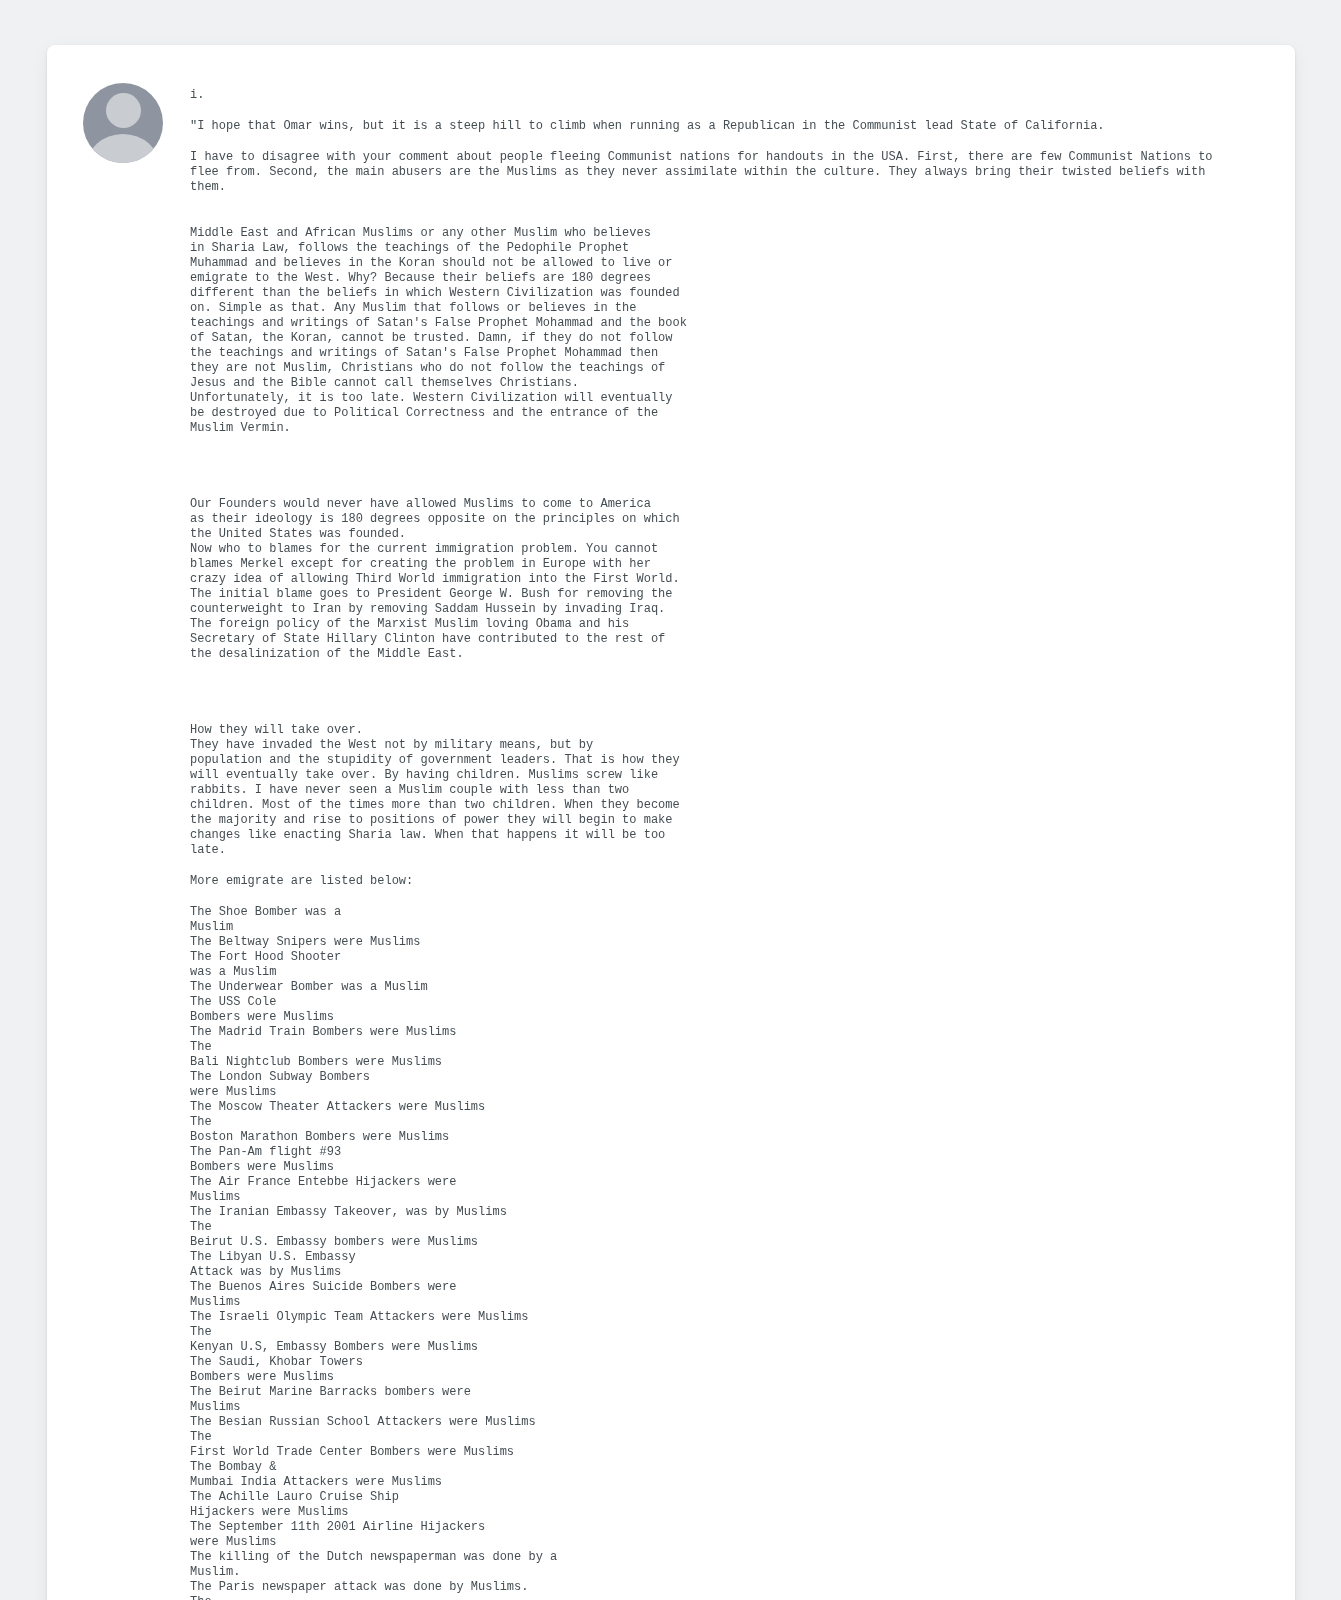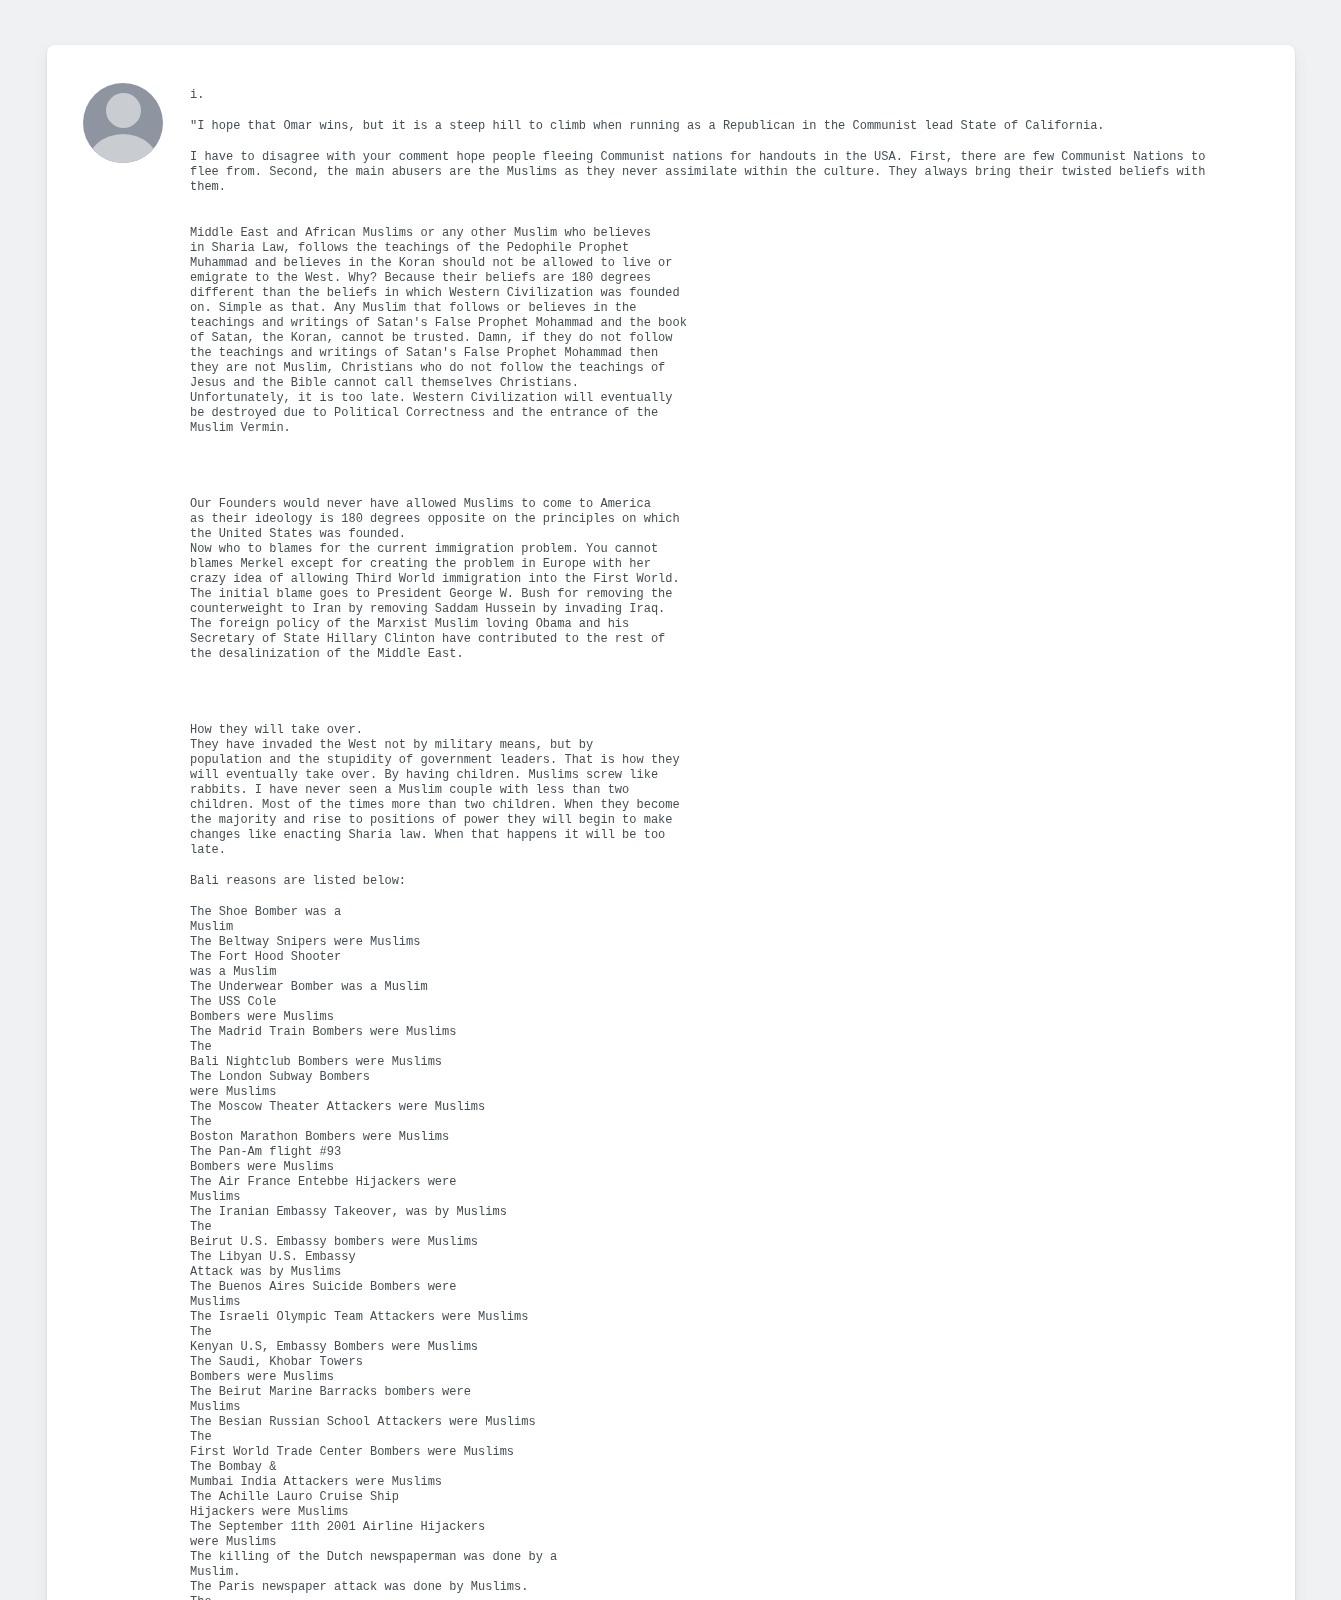--- a/index.html
+++ b/index.html
@@ -80,21 +80,21 @@
   <div class="card">
 
     <div class="avatar">
       <div class="avatar-head"></div>
       <div class="avatar-shoulders"></div>
     </div>
 
     <div class="content">
       <p class="marker">i.</p>
       <p class="para">"I hope that Omar wins, but it is a steep hill to climb when running as a Republican in the Communist lead State of California.</p>
-      <p class="para">I have to disagree with your comment hope people fleeing Communist nations for handouts in the USA. First, there are few Communist Nations to flee from. Second, the main abusers are the Muslims as they never assimilate within the culture. They always bring their twisted beliefs with them.</p>
+      <p class="para">I have to disagree with your comment about people fleeing Communist nations for handouts in the USA. First, there are few Communist Nations to flee from. Second, the main abusers are the Muslims as they never assimilate within the culture. They always bring their twisted beliefs with them.</p>
       <p class="para">
 Middle East and African Muslims or any other Muslim who believes
 in Sharia Law, follows the teachings of the Pedophile Prophet
 Muhammad and believes in the Koran should not be allowed to live or
 emigrate to the West. Why? Because their beliefs are 180 degrees
 different than the beliefs in which Western Civilization was founded
 on. Simple as that. Any Muslim that follows or believes in the
 teachings and writings of Satan's False Prophet Mohammad and the book
 of Satan, the Koran, cannot be trusted. Damn, if they do not follow
 the teachings and writings of Satan's False Prophet Mohammad then
@@ -122,21 +122,21 @@
 
 How they will take over.
 They have invaded the West not by military means, but by
 population and the stupidity of government leaders. That is how they
 will eventually take over. By having children. Muslims screw like
 rabbits. I have never seen a Muslim couple with less than two
 children. Most of the times more than two children. When they become
 the majority and rise to positions of power they will begin to make
 changes like enacting Sharia law. When that happens it will be too
 late.</p>
-      <p class="para">Bali reasons are listed below:</p>
+      <p class="para">More emigrate are listed below:</p>
       <p class="para">The Shoe Bomber was a
 Muslim
 The Beltway Snipers were Muslims
 The Fort Hood Shooter
 was a Muslim
 The Underwear Bomber was a Muslim
 The USS Cole
 Bombers were Muslims
 The Madrid Train Bombers were Muslims
 The

